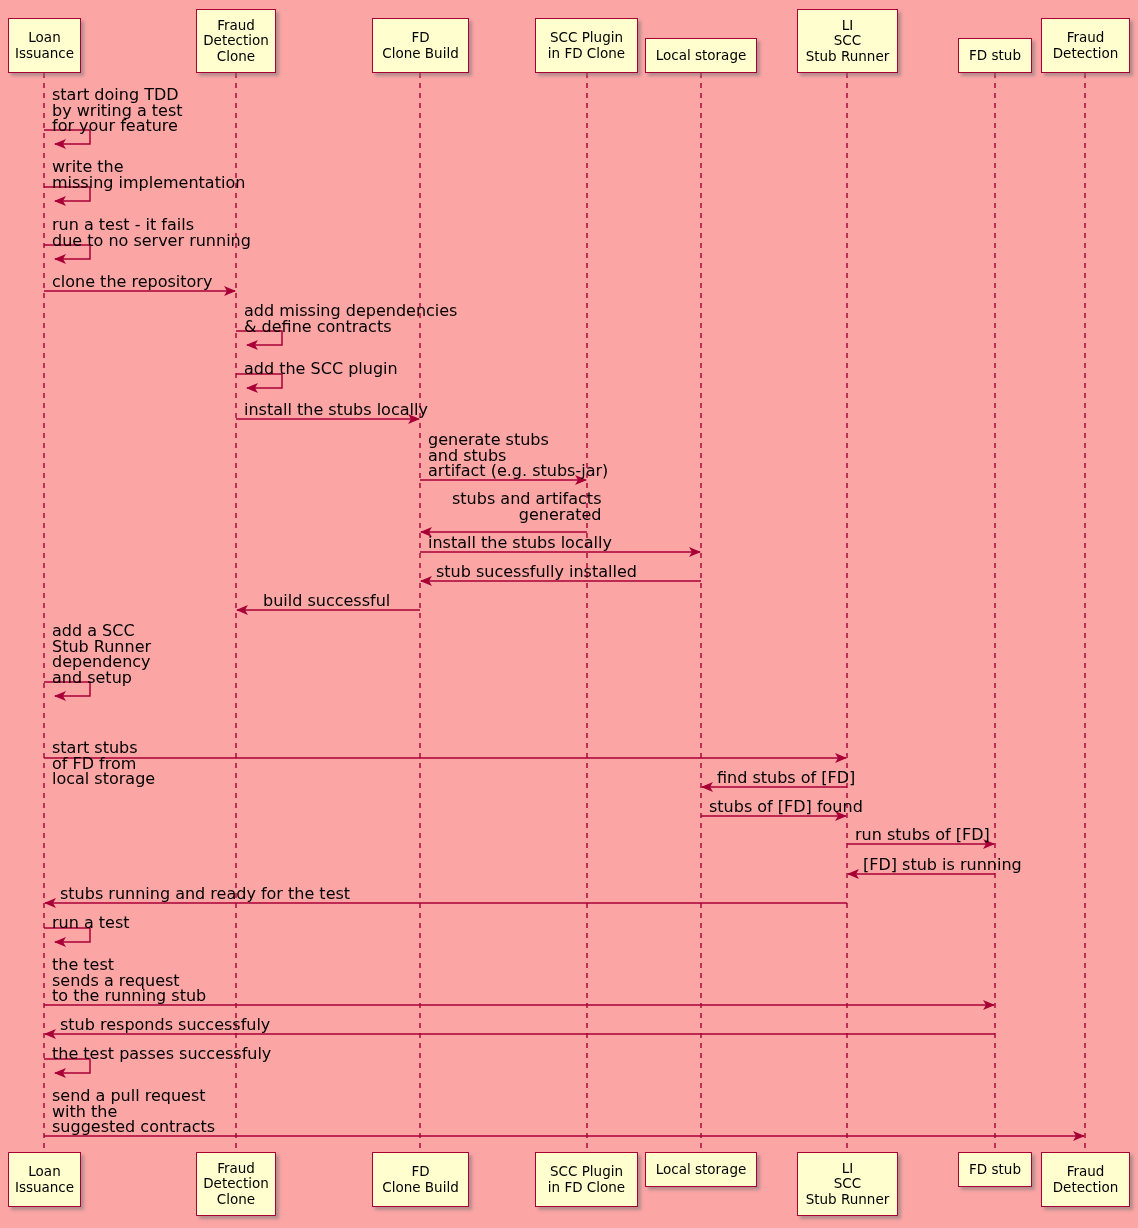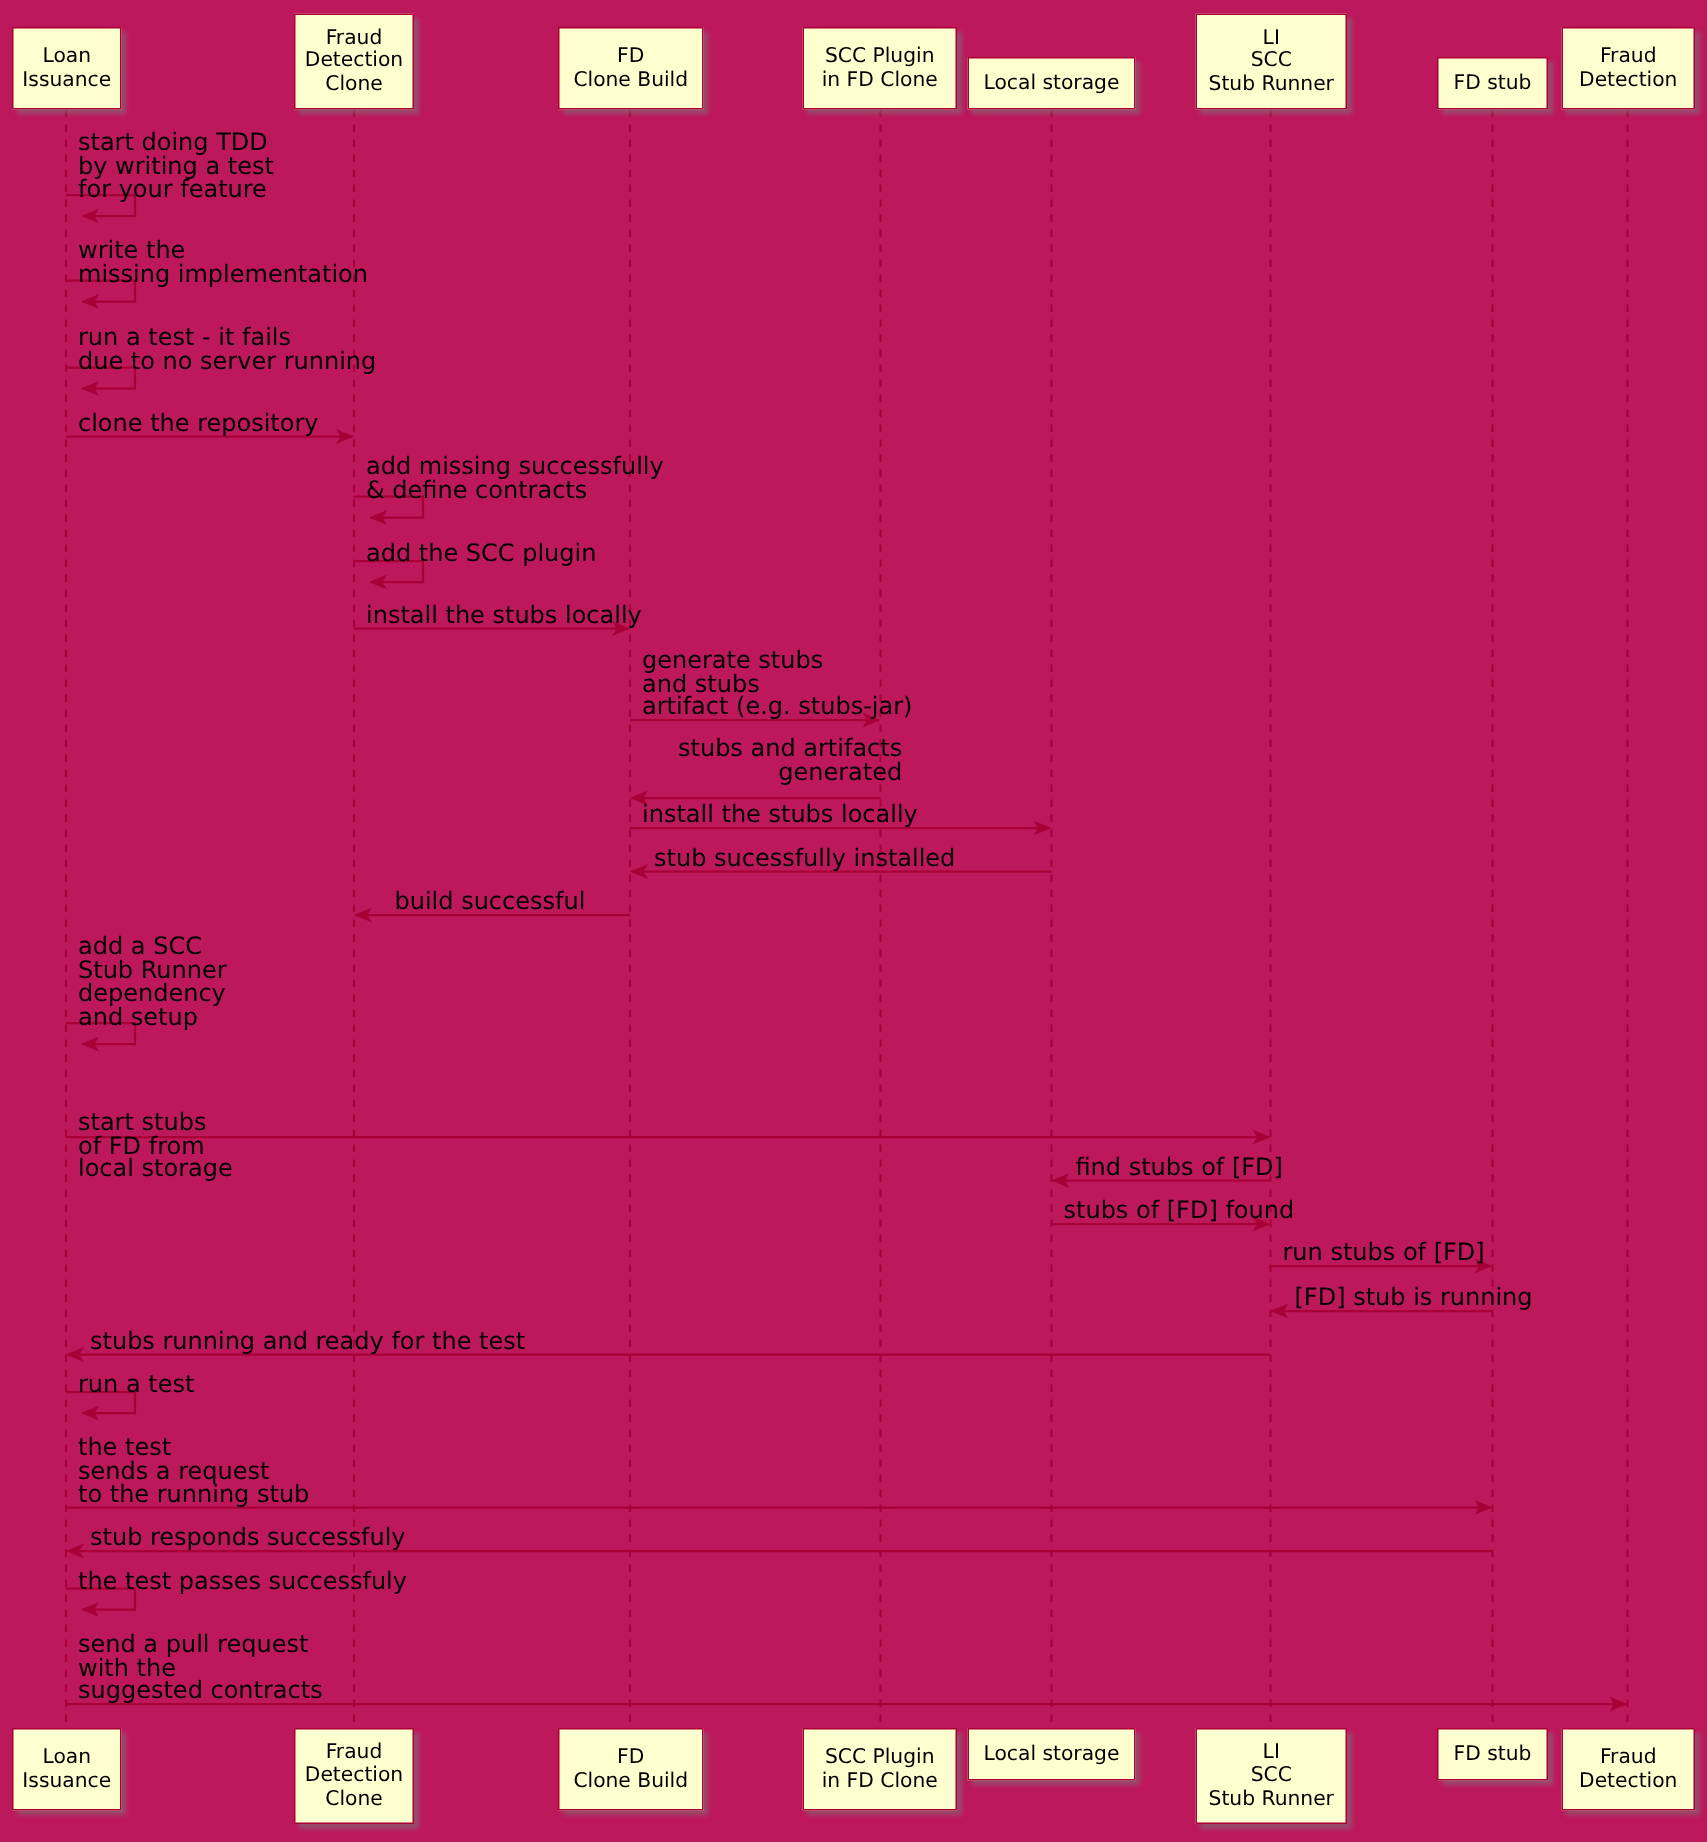--- a/index.html
+++ b/index.html
@@ -7,21 +7,21 @@
     padding: 0;
     background: #FFFFFF;
   }
   body {
     font-family: "DejaVu Sans", sans-serif;
   }
   #diagram {
     position: relative;
     width: 1138px;
     height: 1228px;
-    background: #be185d;
+    background: #fca5a5;
     overflow: hidden;
   }
   #svg-layer {
     position: absolute;
     left: 0;
     top: 0;
     width: 1138px;
     height: 1228px;
   }
   .participant-box {
@@ -183,21 +183,21 @@
         <span>missing implementation</span>
       </div>
       <div class="msg-label" style="left: 52px; top: 217px;">
         <span>run a test - it fails</span>
         <span>due to no server running</span>
       </div>
       <div class="msg-label" style="left: 52px; top: 274px;">
         <span>clone the repository</span>
       </div>
       <div class="msg-label" style="left: 244px; top: 303px;">
-        <span>add missing successfully</span>
+        <span>add missing dependencies</span>
         <span>&amp; define contracts</span>
       </div>
       <div class="msg-label" style="left: 244px; top: 361px;">
         <span>add the SCC plugin</span>
       </div>
       <div class="msg-label" style="left: 244px; top: 402px;">
         <span>install the stubs locally</span>
       </div>
       <div class="msg-label" style="left: 428px; top: 432px;">
         <span>generate stubs</span>

